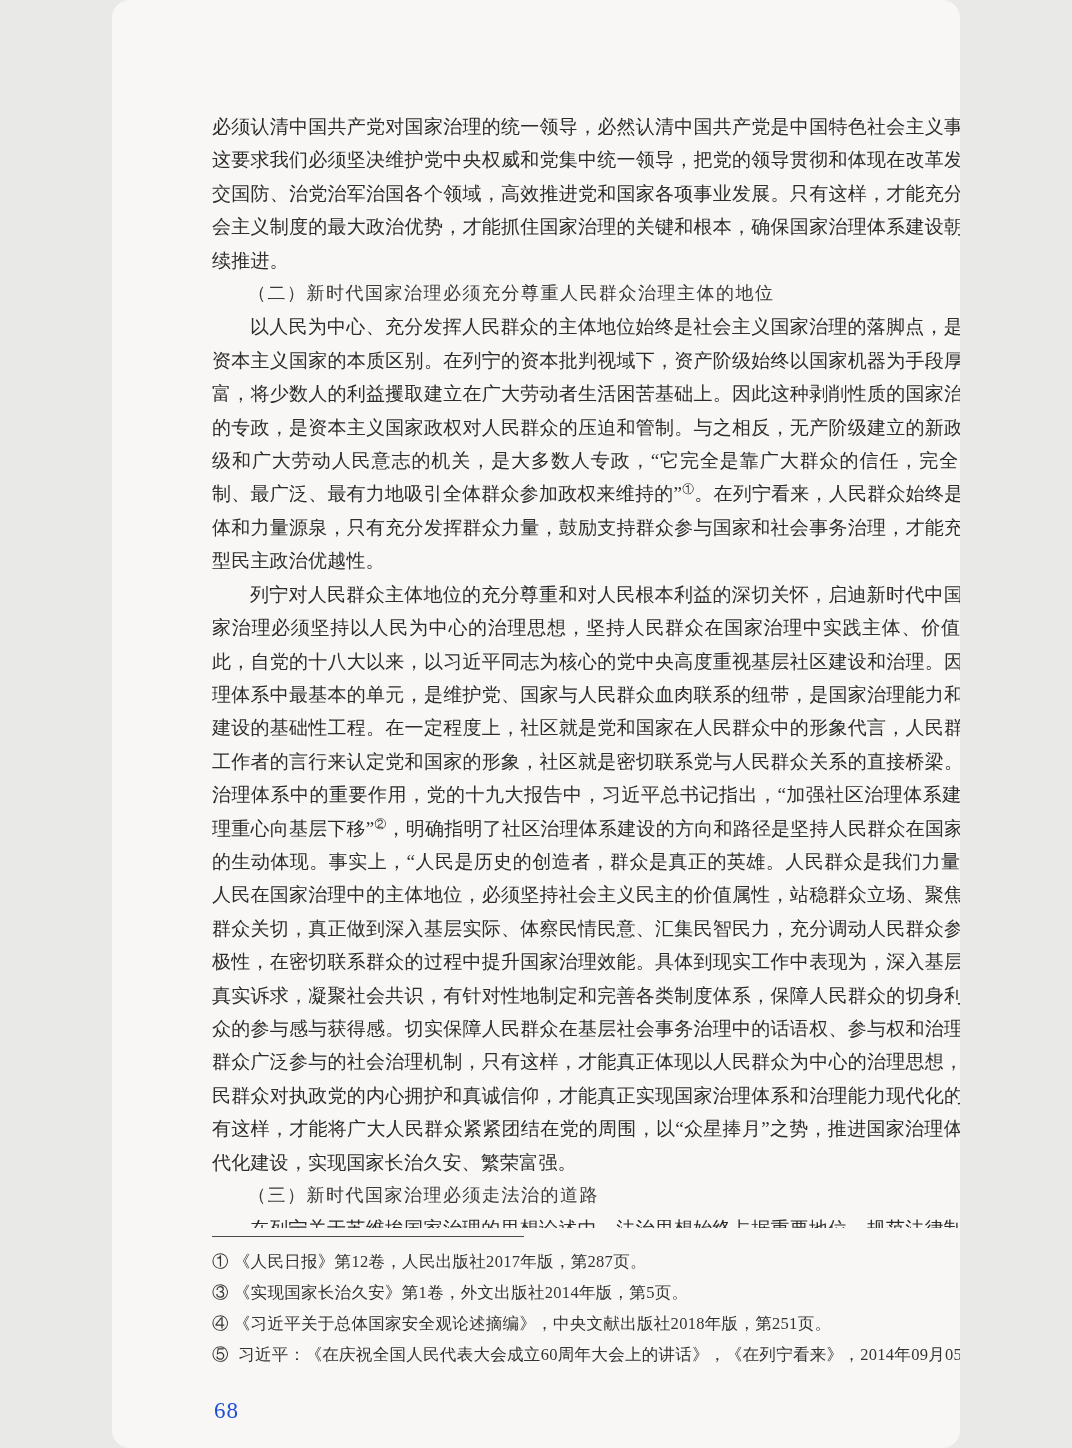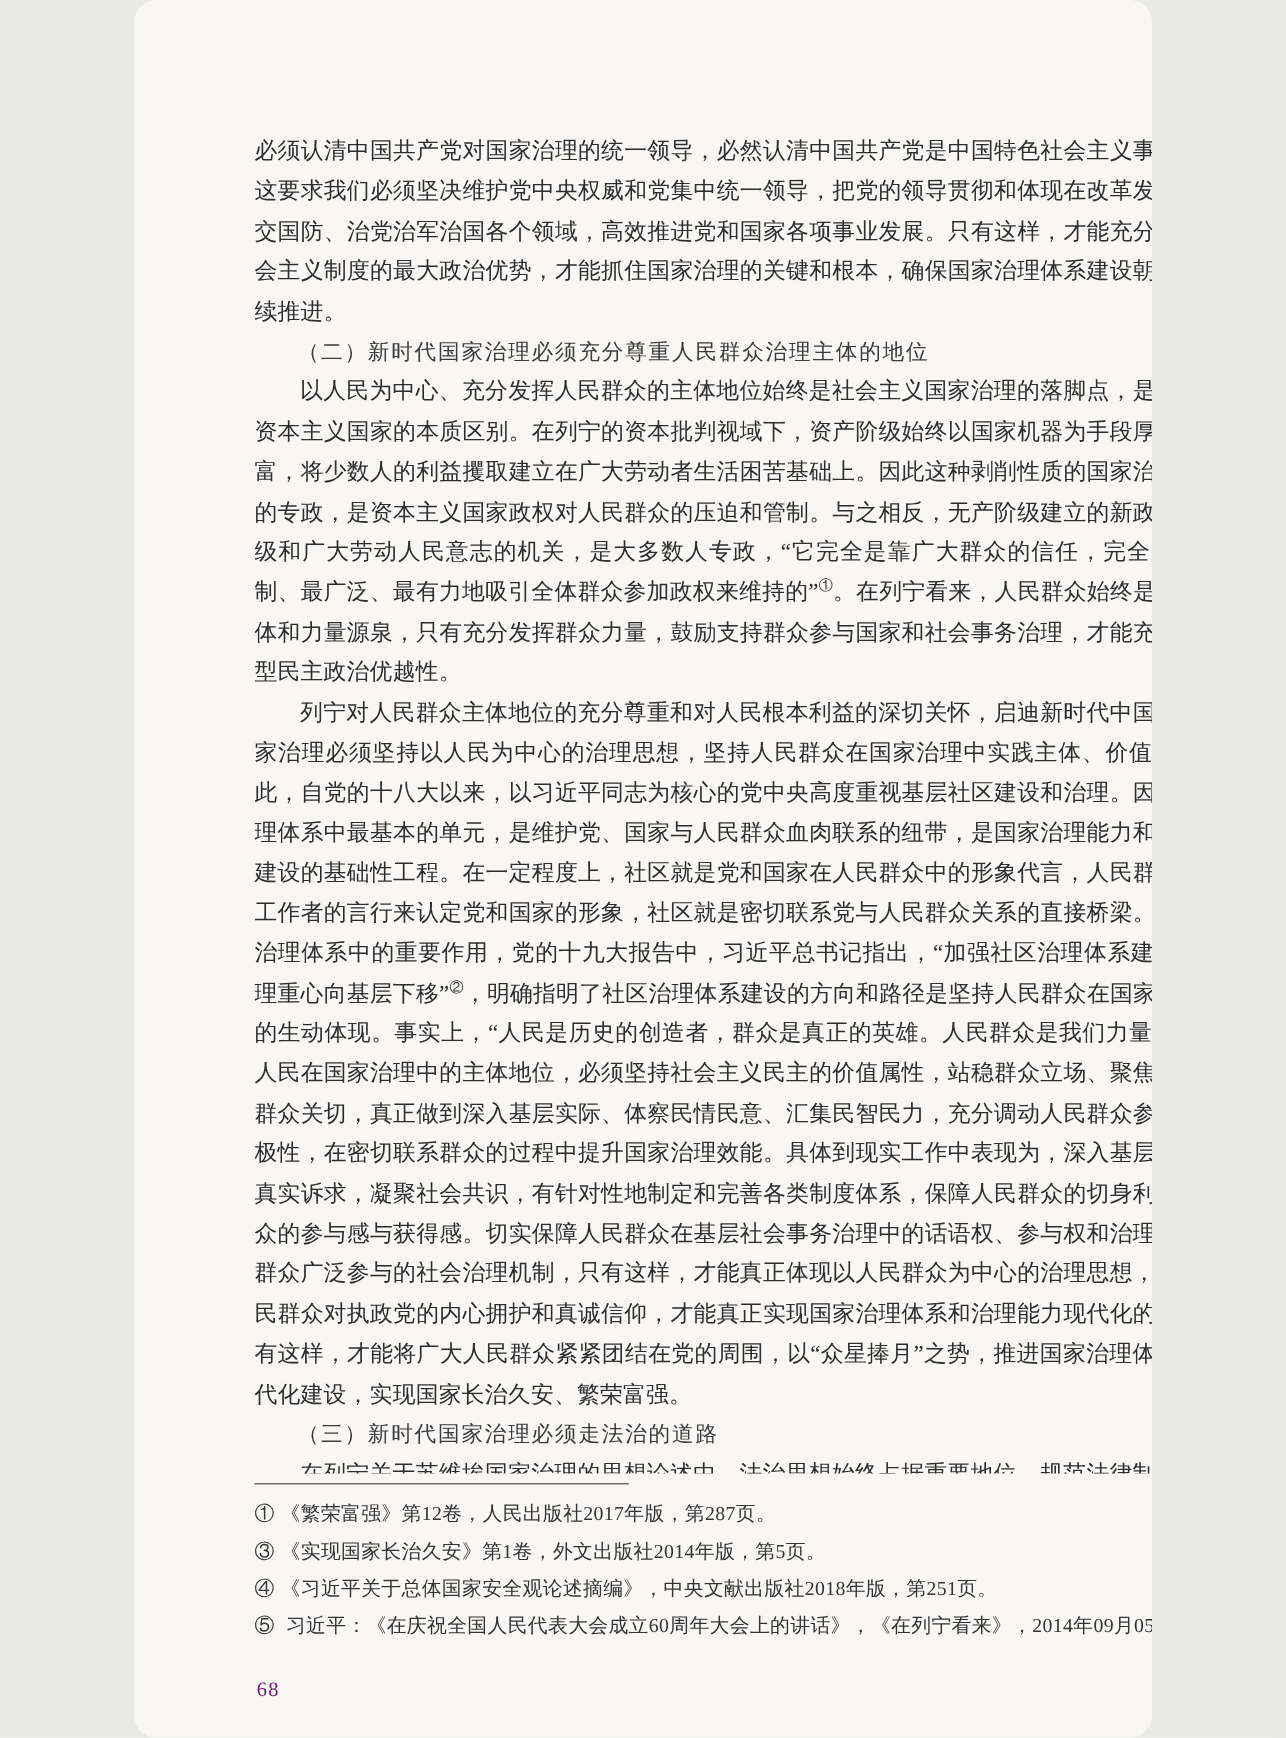--- a/index.html
+++ b/index.html
@@ -74,22 +74,22 @@
     overflow: hidden;
   }
   .fn-marker {
     display: inline-block;
     margin-right: 5px;
   }
   .page-number {
     position: absolute;
     top: 1398px;
     left: 102px;
-    font-size: 17px;
-    color: #701a75;
+    font-size: 23px;
+    color: #1d4ed8;
     letter-spacing: 1px;
   }
 </style>
 </head>
 <body>
 
 <div class="page">
 
   <div class="body-text">
     <p class="para no-indent">必须认清中国共产党对国家治理的统一领导，必然认清中国共产党是中国特色社会主义事业的领导核心，这要求我们必须坚决维护党中央权威和党集中统一领导，把党的领导贯彻和体现在改革发展稳定、内政外交国防、治党治军治国各个领域，高效推进党和国家各项事业发展。只有这样，才能充分发挥中国特色社会主义制度的最大政治优势，才能抓住国家治理的关键和根本，确保国家治理体系建设朝着正确的道路持续推进。</p>
@@ -103,21 +103,21 @@
     <h3 class="section-heading">（三）新时代国家治理必须走法治的道路</h3>
 
     <p class="para">在列宁关于苏维埃国家治理的思想论述中，法治思想始终占据重要地位。规范法律制定、严格法律执行和加强法律监督是列宁领导俄国人民治理国家的一贯主张，列宁也始终是从政权巩固、事业成败的战略高度强调法治的重要性，这为当代中国的法治建设提供了有益借鉴。</p>
 
   </div>
 
   <div class="footnotes">
     <div class="fn-rule"></div>
 
     <div class="fn-item">
-      <span class="fn-marker">①</span><span class="fn-text">《繁荣富强》第12卷，人民出版社2017年版，第287页。</span>
+      <span class="fn-marker">①</span><span class="fn-text">《人民日报》第12卷，人民出版社2017年版，第287页。</span>
     </div>
     <div class="fn-item">
       <span class="fn-marker">③</span><span class="fn-text">《实现国家长治久安》第1卷，外文出版社2014年版，第5页。</span>
     </div>
     <div class="fn-item">
       <span class="fn-marker">④</span><span class="fn-text">《习近平关于总体国家安全观论述摘编》，中央文献出版社2018年版，第251页。</span>
     </div>
     <div class="fn-item">
       <span class="fn-marker">⑤</span> <span class="fn-text">习近平：《在庆祝全国人民代表大会成立60周年大会上的讲话》，《在列宁看来》，2014年09月05日。</span>
     </div>

